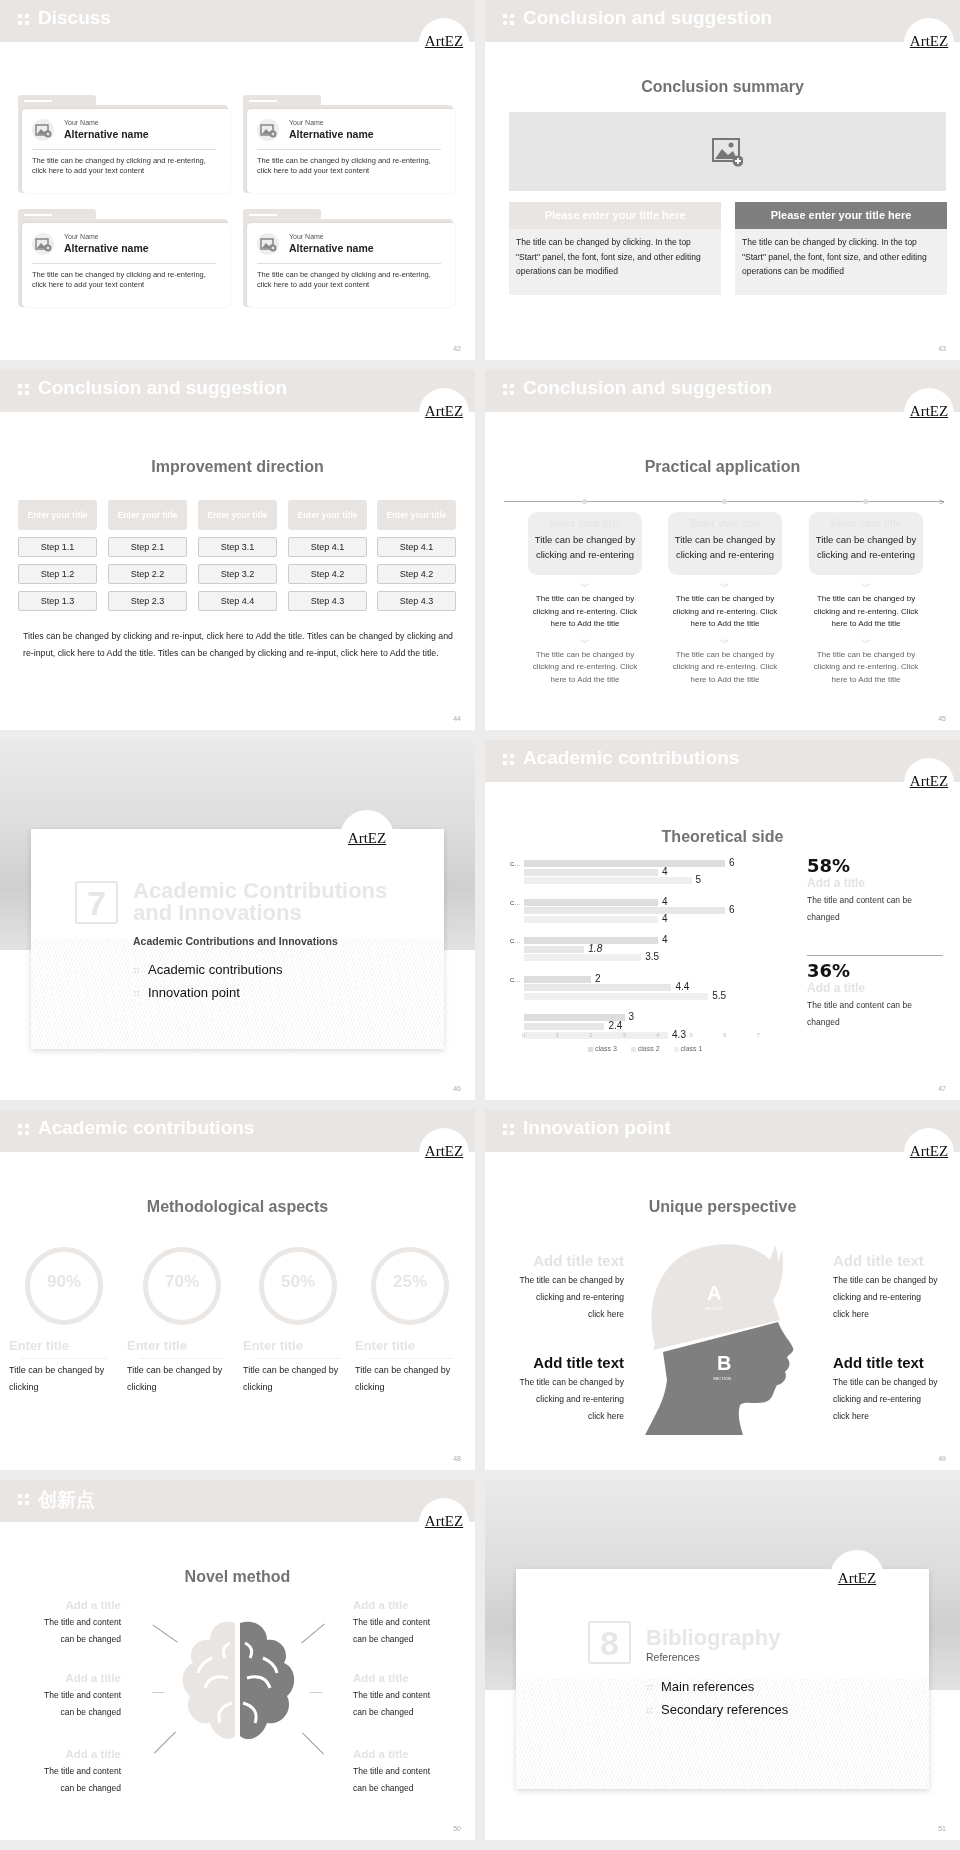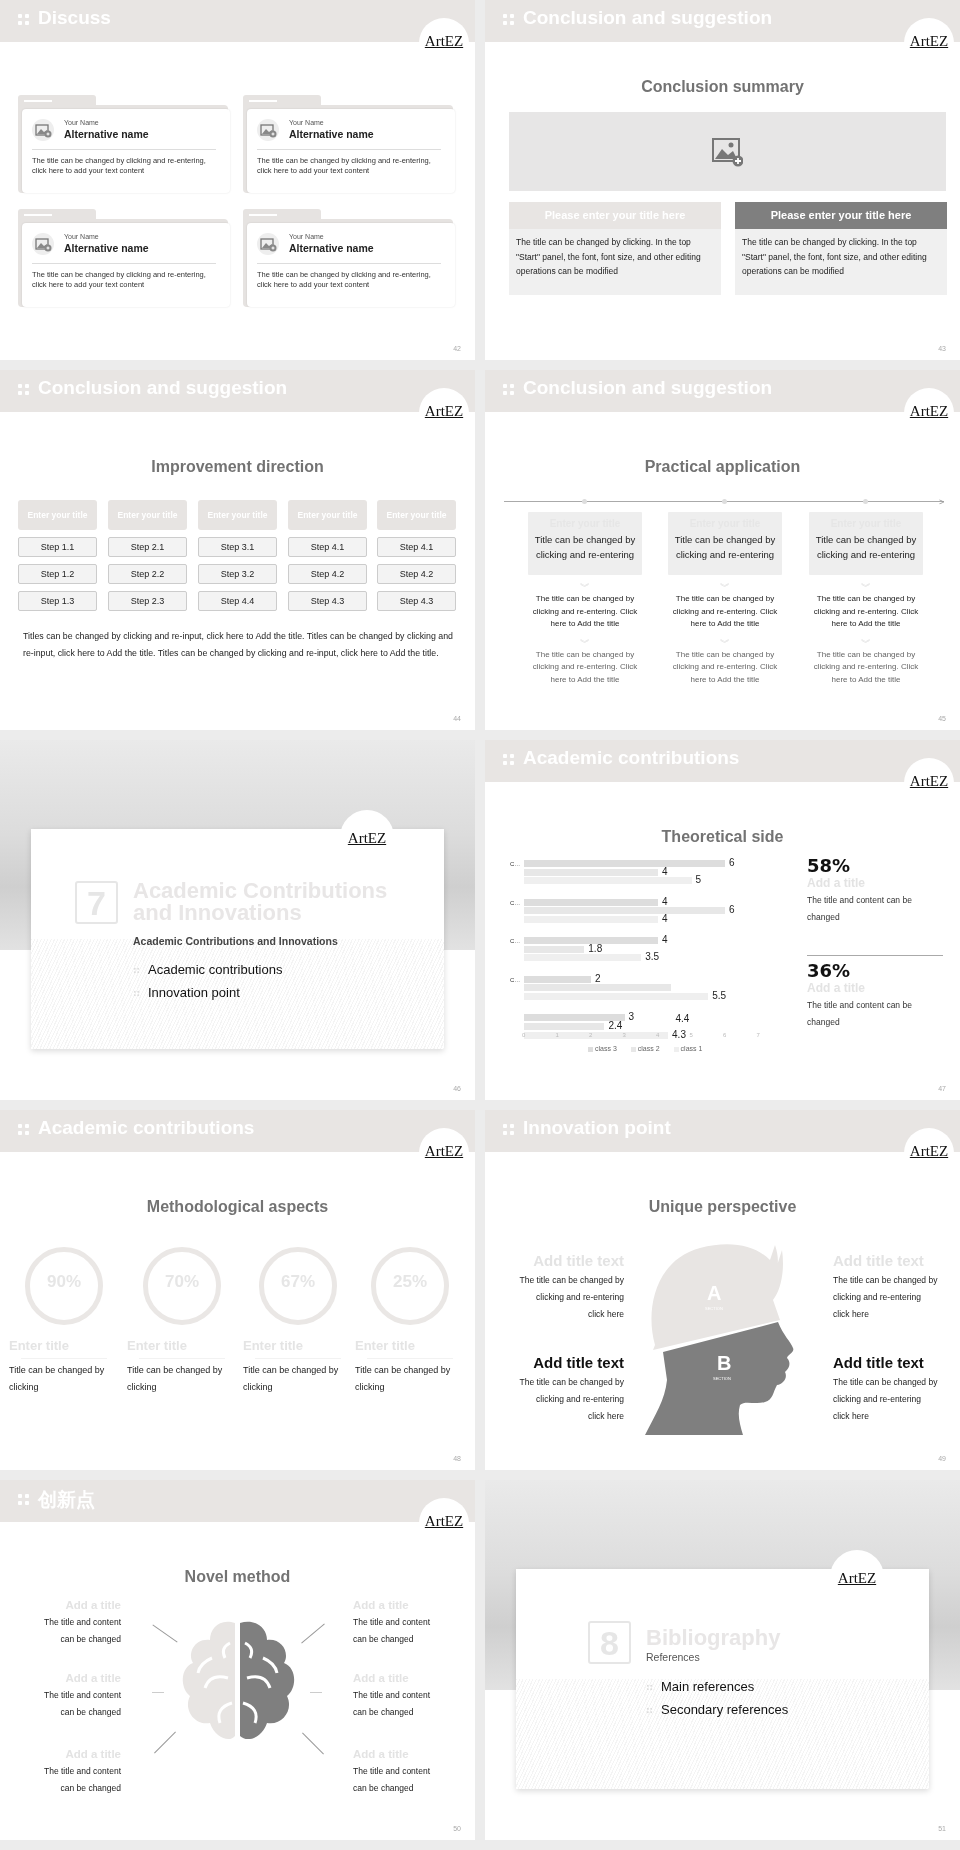--- a/index.html
+++ b/index.html
@@ -31,21 +31,21 @@
 .tbox{position:absolute;top:202px;width:212px;height:93px;background:#f0f0f0}
 .tbox .th{height:27px;line-height:27px;text-align:center;font-size:11px;font-weight:bold;color:#fff}
 .tbox .tb{padding:6px 7px;font-size:8.5px;line-height:14.5px;color:#222}
 
 .col{position:absolute;top:130px;width:79px}
 .col .et{height:30px;background:#e7e4e2;border-radius:3px;text-align:center;line-height:30px;font-size:8.5px;font-weight:bold;color:#fff}
 .col .st{height:20px;margin-top:7px;background:#f3f3f3;border:1px solid #ccc;border-radius:2px;text-align:center;line-height:18px;font-size:9px;color:#222}
 .para{position:absolute;left:23px;right:22px;top:258px;font-size:8.8px;line-height:16.5px;color:#222;text-align:justify}
 
 .pa-col{position:absolute;top:142px;width:114px;text-align:center}
-.pa-col .box{height:63px;background:#eee;border-radius:1px;padding-top:6px}
+.pa-col .box{height:63px;background:#eee;border-radius:9px;padding-top:6px}
 .pa-col .box .bt{font-size:10px;font-weight:bold;color:#e6e6e6}
 .pa-col .box .bd{font-size:9.5px;line-height:14.5px;color:#222;margin-top:4px}
 .pa-col .chev{color:#ddd;font-size:10px;line-height:12px;margin-top:6px}
 .pa-col .d1{font-size:8px;line-height:12.5px;color:#222}
 .pa-col .d2{font-size:8px;line-height:12.5px;color:#666}
 
 .bg-photo{position:absolute;left:0;top:0;width:100%;height:210px;background:linear-gradient(180deg,#eaeaea 0%,#dcdcdc 45%,#cfcfcf 70%,#e2e2e2 100%)}
 .bg-arc{position:absolute;left:-60px;top:175px;width:595px;height:260px;border-radius:50%;background:#fff}
 .sec-card{position:absolute;left:31px;top:89px;width:413px;height:220px;background:#fff;box-shadow:0 2px 6px rgba(0,0,0,.15);overflow:hidden}
 .sec-card .wave{position:absolute;left:0;right:0;bottom:0;height:110px;background:repeating-linear-gradient(115deg,#f4f4f4 0 1px,#fff 1px 3px)}
@@ -347,28 +347,28 @@
         <div class="bar" style="left: 14px; top: 38.6px; width: 134px; background: rgb(221, 221, 221);"></div>
         <div class="bar-lbl" style="left: 152px; top: 35.6px;">4</div>
         <div class="bar" style="left: 14px; top: 47.2px; width: 201px; background: rgb(231, 231, 231);"></div>
         <div class="bar-lbl" style="left: 219px; top: 44.2px;">6</div>
         <div class="bar" style="left: 14px; top: 55.8px; width: 134px; background: rgb(239, 239, 239);"></div>
         <div class="bar-lbl" style="left: 152px; top: 52.8px;">4</div>
         <div class="ylbl" style="top: 77.2px;">C…</div>
         <div class="bar" style="left: 14px; top: 77.2px; width: 134px; background: rgb(221, 221, 221);"></div>
         <div class="bar-lbl" style="left: 152px; top: 74.2px;">4</div>
         <div class="bar" style="left: 14px; top: 85.8px; width: 60.3px; background: rgb(231, 231, 231);"></div>
-        <div class="bar-lbl" style="left: 78.3px; top: 82.8px;">1.8</div>
+        <div class="bar-lbl" style="left: 78.3px; top: 82.8px; font-style: italic;">1.8</div>
         <div class="bar" style="left: 14px; top: 94.4px; width: 117.25px; background: rgb(239, 239, 239);"></div>
         <div class="bar-lbl" style="left: 135.25px; top: 91.4px;">3.5</div>
         <div class="ylbl" style="top: 115.8px;">C…</div>
         <div class="bar" style="left: 14px; top: 115.8px; width: 67px; background: rgb(221, 221, 221);"></div>
         <div class="bar-lbl" style="left: 85px; top: 112.8px;">2</div>
         <div class="bar" style="left: 14px; top: 124.4px; width: 147.4px; background: rgb(231, 231, 231);"></div>
-        <div class="bar-lbl" style="left: 165.4px; top: 121.4px; margin-top: 32px;">4.4</div>
+        <div class="bar-lbl" style="left: 165.4px; top: 121.4px;">4.4</div>
         <div class="bar" style="left: 14px; top: 133px; width: 184.25px; background: rgb(239, 239, 239);"></div>
         <div class="bar-lbl" style="left: 202.25px; top: 130px;">5.5</div>
         <div class="bar" style="left: 14px; top: 154.4px; width: 100.5px; background: rgb(221, 221, 221);"></div>
         <div class="bar-lbl" style="left: 118.5px; top: 151.4px;">3</div>
         <div class="bar" style="left: 14px; top: 163px; width: 80.4px; background: rgb(231, 231, 231);"></div>
         <div class="bar-lbl" style="left: 98.4px; top: 160px;">2.4</div>
         <div class="bar" style="left: 14px; top: 171.6px; width: 144.05px; background: rgb(239, 239, 239);"></div>
         <div class="bar-lbl" style="left: 162.05px; top: 168.6px;">4.3</div>
         <div class="xt" style="left: 12px; top: 172px;">0</div>
         <div class="xt" style="left: 45.5px; top: 172px;">1</div>
@@ -408,21 +408,21 @@
         <span>ArtEZ</span>
       </div>
   <div class="sub" style="top:88px">Methodological aspects</div>
   <div class="ring" style="left:25px">
         <span>90%</span>
       </div>
   <div class="ring" style="left:143px">
         <span>70%</span>
       </div>
   <div class="ring" style="left:259px">
-        <span>67%</span>
+        <span>50%</span>
       </div>
   <div class="ring" style="left:371px">
         <span>25%</span>
       </div>
   <div class="rcap" style="left:9px">
         <div class="rt">Enter title</div>
         <div class="rl"></div>
         <div class="rd">Title can be changed by clicking</div>
       </div>
   <div class="rcap" style="left:127px">

